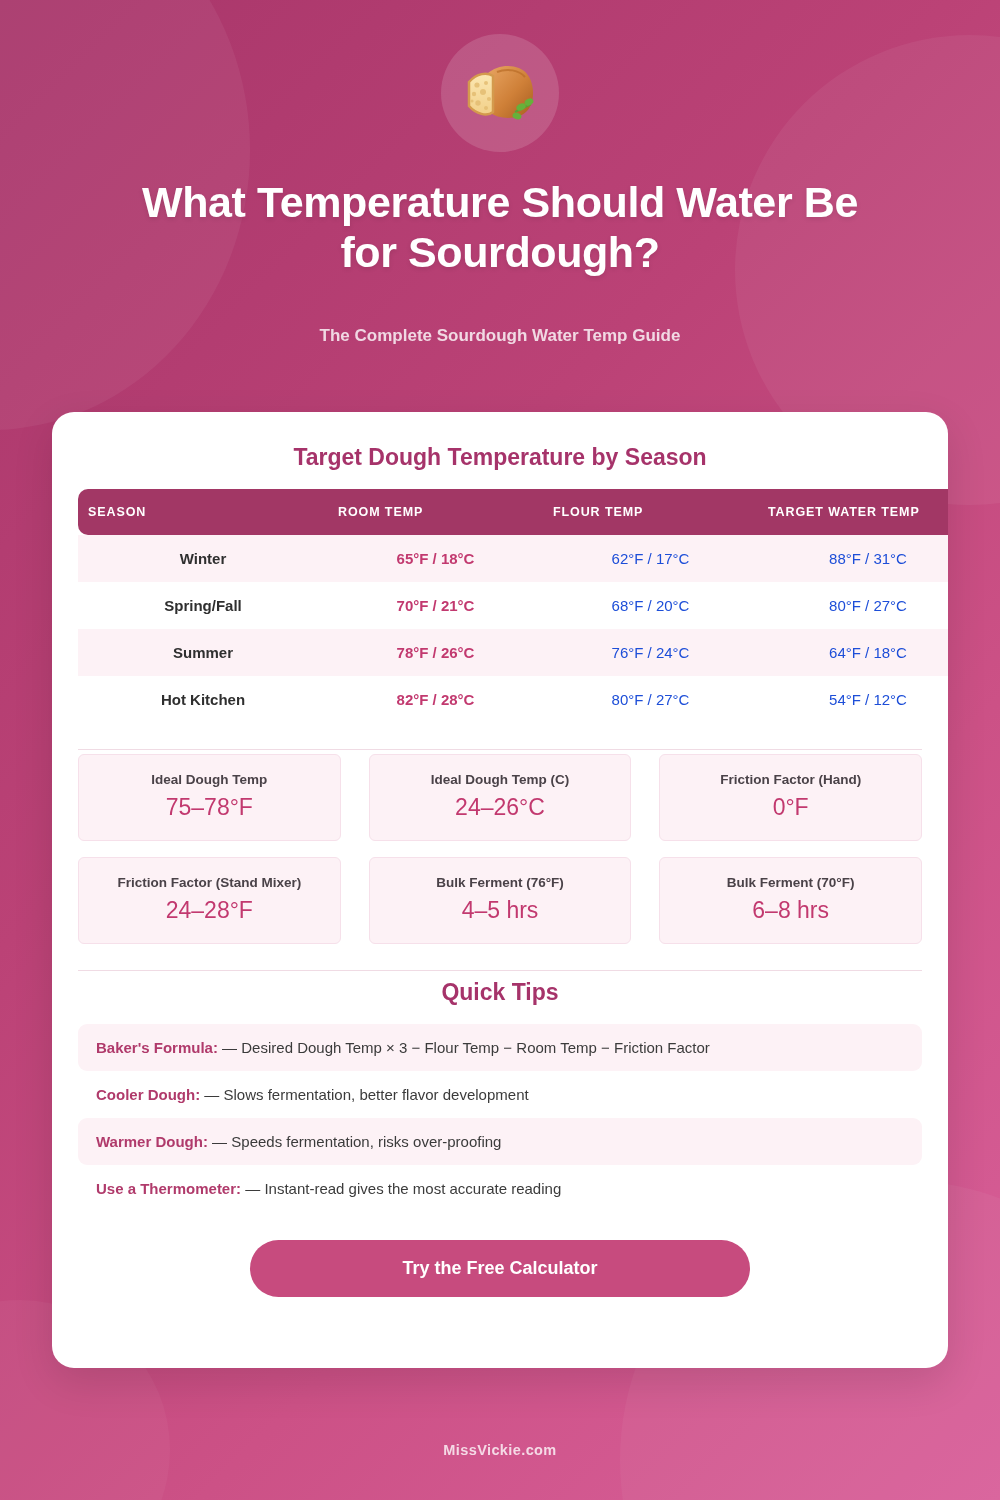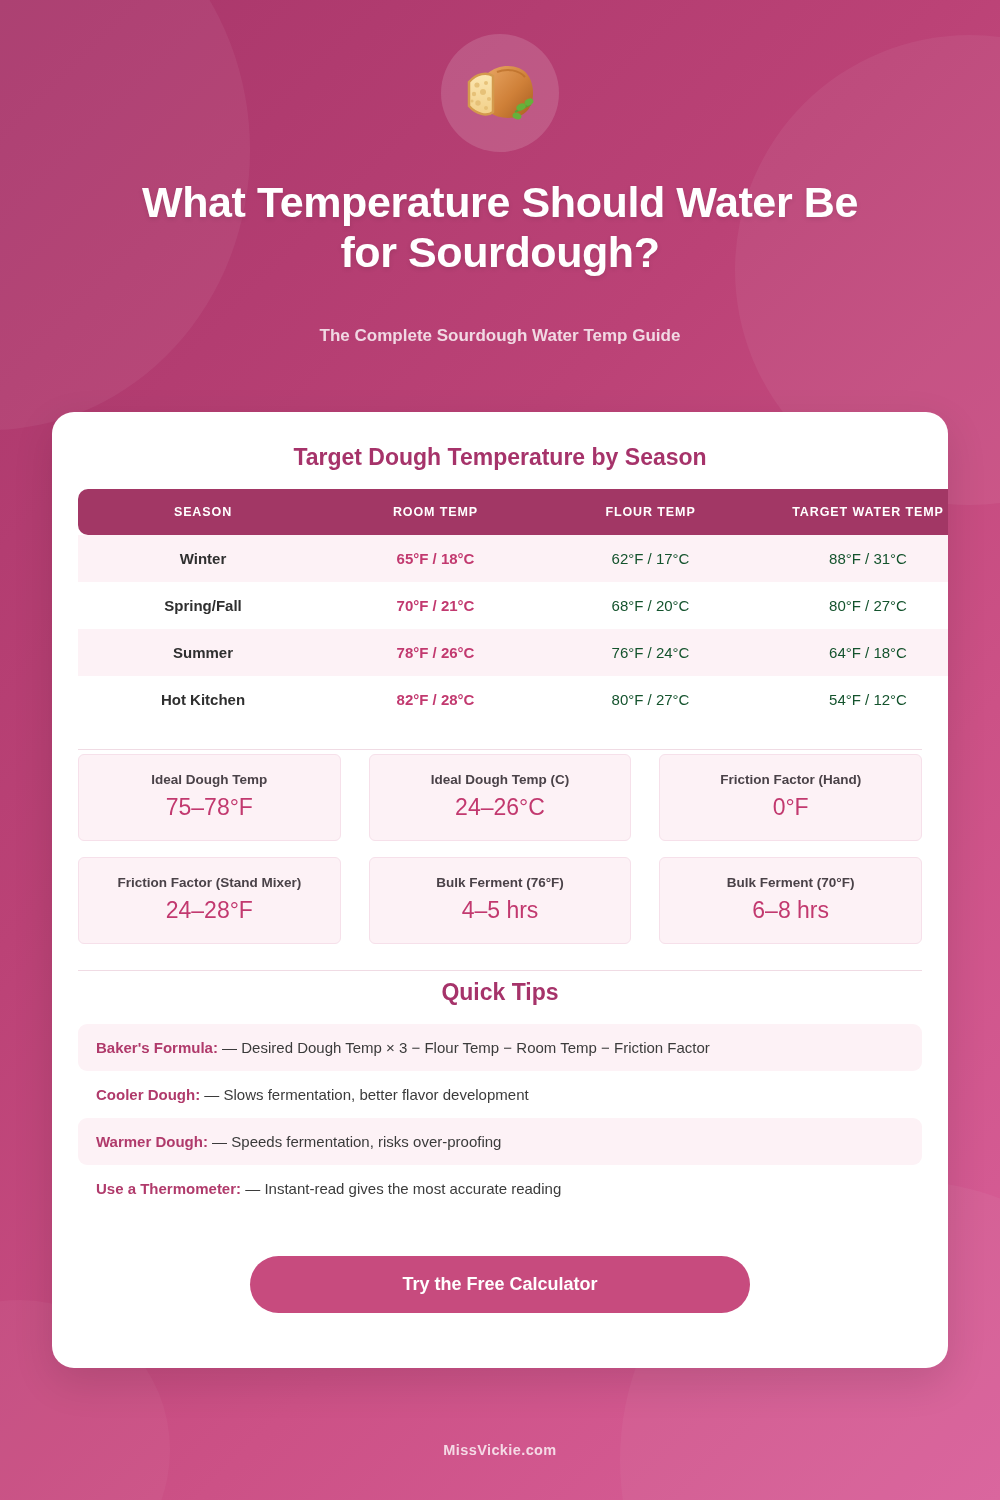--- a/index.html
+++ b/index.html
@@ -62,31 +62,31 @@
     text-align:center; font-size:23px; font-weight:bold;
     color:#a6336a; margin:8px 0 18px 0;
   }
 
   
   .table-wrap { margin:0 -26px; padding:0 26px; }
   table { border-collapse:separate; border-spacing:0; width:900px; table-layout:fixed; }
   thead th {
     background:#a23765; color:#ffffff;
     font-size:12.5px; font-weight:bold; letter-spacing:0.9px;
-    padding:16px 10px; text-align:center; white-space:nowrap;
+    padding:16px 10px; text-align:left; white-space:nowrap;
   }
   thead th:first-child { border-top-left-radius:10px; border-bottom-left-radius:10px; }
   thead th:last-child  { border-top-right-radius:10px; border-bottom-right-radius:10px; }
 
   tbody td { padding:15px 10px; font-size:15px; text-align:center; white-space:nowrap; }
   tbody tr:nth-child(odd)  td { background:#fdf2f6; }
   tbody tr:nth-child(even) td { background:#ffffff; }
   td.c-season { font-weight:bold; color:#2f2f2f; }
   td.c-accent { font-weight:bold; color:#c2396f; }
-  td.c-plain  { color:#14532d; }
+  td.c-plain  { color:#1d4ed8; }
 
   .col-1 { width:250px; }
   .col-2 { width:215px; }
   .col-3 { width:215px; }
   .col-4 { width:220px; }
 
   .divider { height:1px; background:#f0dbe4; margin:26px 0 0 0; }
 
   
   .qr-grid {
@@ -109,21 +109,20 @@
   .tip-label { font-weight:bold; color:#b03a6b; }
 
   
   .cta-wrap { text-align:center; margin-top:28px; }
   .cta {
     display:inline-block; width:500px; padding:18px 0;
     background:#c74b7e; color:#ffffff;
     font-size:18px; font-weight:bold;
     border:none; border-radius:999px; cursor:pointer;
     font-family:"Liberation Sans", sans-serif;
-    margin-top:16px;
   }
 
   
   .footer {
     position:absolute; left:0; right:0; top:1442px;
     text-align:center; font-size:14.5px; font-weight:bold;
     color:rgba(255,255,255,0.78); letter-spacing:0.4px;
   }
 </style>
 </head>

